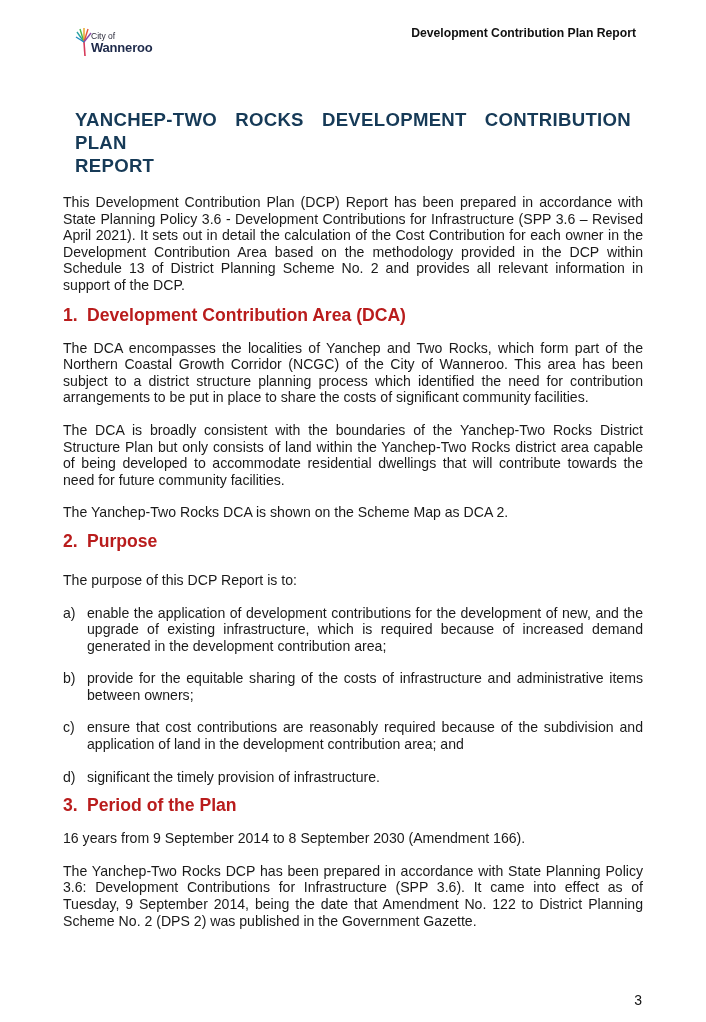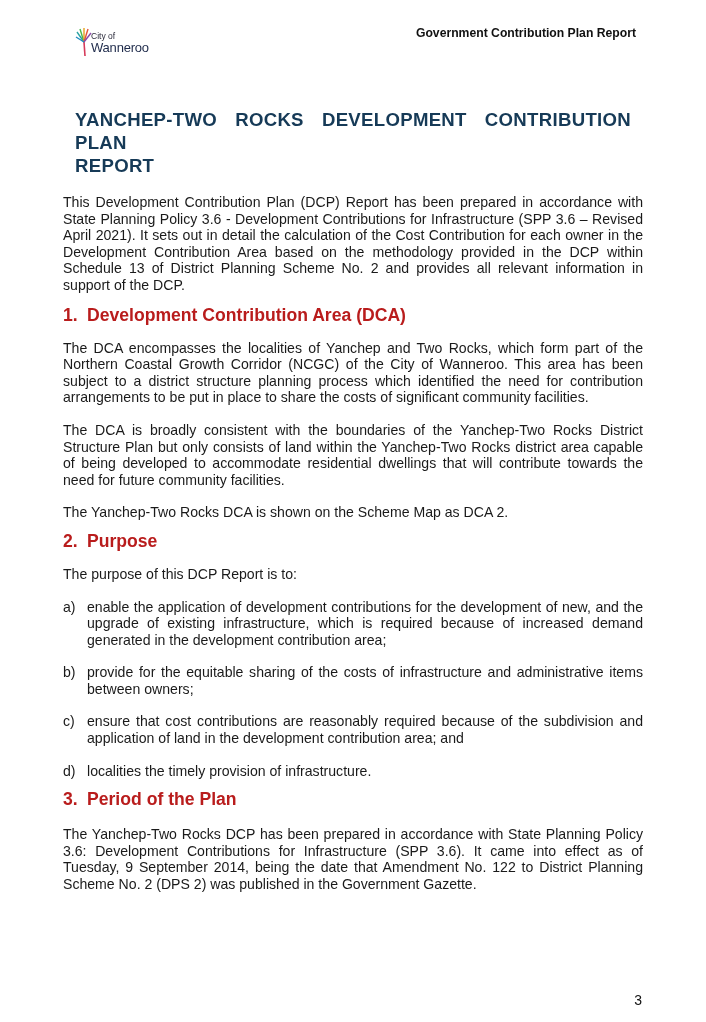--- a/index.html
+++ b/index.html
@@ -1,21 +1,21 @@
 <!DOCTYPE html>
 <html><head>
 <meta charset="utf-8">
 <style>
   html, body { margin: 0; padding: 0; background: #ffffff; }
   body { width: 706px; height: 1022px; position: relative; overflow: hidden;
          font-family: "Liberation Sans", sans-serif; color: #1a1a1a; }
   .logo { position: absolute; left: 74px; top: 26px; width: 90px; height: 34px; }
   .logo svg { position: absolute; left: 0; top: 0; }
   .logo .city { position: absolute; left: 17px; top: 5px; font-size: 8.5px; color: #2a2a3a; }
-  .logo .wanneroo { position: absolute; left: 17px; top: 14px; font-size: 13px; font-weight: normal; color: #1e2a4a; letter-spacing: -0.2px; }
+  .logo .wanneroo { position: absolute; left: 17px; top: 14px; font-size: 13px; font-weight: bold; color: #1e2a4a; letter-spacing: -0.2px; }
   .running-head { position: absolute; right: 70px; top: 26px; text-align: right;
                   font-size: 12.2px; font-weight: bold; line-height: 15px; color: #111; }
   .content { position: absolute; left: 63px; top: 96px; width: 580px; }
   h1 { margin: 12px; font-size: 18.6px; line-height: 23px; font-weight: bold; color: #163a57;
        text-align: justify; text-align-last: left; letter-spacing: 0.3px; word-spacing: 9px; }
   h1 .l1 { display: block; text-align: justify; text-align-last: justify; }
   h2 { margin: 0; font-size: 17.6px; line-height: 22px; font-weight: bold; color: #b91c1c; }
   h2 .num { display: inline-block; width: 24px; }
   h2 .num.big { font-size: 20px; }
   p { margin: 0; font-size: 14.1px; line-height: 16.6px; text-align: justify; color: #1a1a1a; }
@@ -34,59 +34,60 @@
     <path d="M10 16 L10 2" stroke="#e6a11f" stroke-width="1.4" fill="none"></path>
     <path d="M10 16 L14 3" stroke="#e2543a" stroke-width="1.4" fill="none"></path>
     <path d="M10 16 L17 7" stroke="#8a4aa8" stroke-width="1.4" fill="none"></path>
     <path d="M10 16 L2 11" stroke="#1f8ac0" stroke-width="1.4" fill="none"></path>
   </svg>
   <span class="city">City of</span>
   <span class="wanneroo">Wanneroo</span>
 </div>
 
 <div class="running-head">
-  <div>Government Contribution Plan Report</div>
+  <div>Development Contribution Plan Report</div>
 </div>
 
 <div class="content">
   <h1>
     <span class="l1">YANCHEP-TWO ROCKS DEVELOPMENT CONTRIBUTION PLAN</span>
     <span>REPORT</span>
   </h1>
 
   <p style="margin-top:17px">This Development Contribution Plan (DCP) Report has been prepared in accordance with State Planning Policy 3.6 - Development Contributions for Infrastructure (SPP 3.6 – Revised April 2021).  It sets out in detail the calculation of the Cost Contribution for each owner in the Development Contribution Area based on the methodology provided in the DCP within Schedule 13 of District Planning Scheme No. 2 and provides all relevant information in support of the DCP.</p>
 
   <h2 style="margin-top:10px">
     <span class="num">1.</span><span>Development Contribution Area (DCA)</span>
   </h2>
   <p style="margin-top:14px">The DCA encompasses the localities of Yanchep and Two Rocks, which form part of the Northern Coastal Growth Corridor (NCGC) of the City of Wanneroo.  This area has been subject to a district structure planning process which identified the need for contribution arrangements to be put in place to share the costs of significant community facilities.</p>
   <p style="margin-top:16px">The DCA is broadly consistent with the boundaries of the Yanchep-Two Rocks District Structure Plan but only consists of land within the Yanchep-Two Rocks district area capable of being developed to accommodate residential dwellings that will contribute towards the need for future community facilities.</p>
   <p style="margin-top:16px">The Yanchep-Two Rocks DCA is shown on the Scheme Map as DCA 2.</p>
 
   <h2 style="margin-top:9px">
     <span class="num">2.</span><span>Purpose</span>
   </h2>
-  <p style="margin-top:14px">The purpose of this DCP Report is to:</p>
+  <p style="margin-top:20px">The purpose of this DCP Report is to:</p>
   <div class="list-item" style="margin-top:16px">
     <span class="marker">a)</span>
     <span>enable the application of development contributions for the development of new, and the upgrade of existing infrastructure, which is required because of increased demand generated in the development contribution area;</span>
   </div>
   <div class="list-item" style="margin-top:16px">
     <span class="marker">b)</span>
     <span>provide for the equitable sharing of the costs of infrastructure and administrative items between owners;</span>
   </div>
   <div class="list-item" style="margin-top:16px">
     <span class="marker">c)</span>
     <span>ensure that cost contributions are reasonably required because of the subdivision and application of land in the development contribution area; and</span>
   </div>
   <div class="list-item" style="margin-top:16px">
     <span class="marker">d)</span>
-    <span>localities the timely provision of infrastructure.</span>
+    <span>significant the timely provision of infrastructure.</span>
   </div>
 
   <h2 style="margin-top:9px">
     <span class="num">3.</span><span>Period of the Plan</span>
   </h2>
+  <p style="margin-top:14px">16 years from 9 September 2014 to 8 September 2030 (Amendment 166).</p>
 
   <p style="margin-top:16px">The Yanchep-Two Rocks DCP has been prepared in accordance with State Planning Policy 3.6: Development Contributions for Infrastructure (SPP 3.6).  It came into effect as of Tuesday, 9 September 2014, being the date that Amendment No. 122 to District Planning Scheme No. 2 (DPS 2) was published in the Government Gazette.</p>
 </div>
 
 <div class="page-number">3</div>
 
 </body></html>

